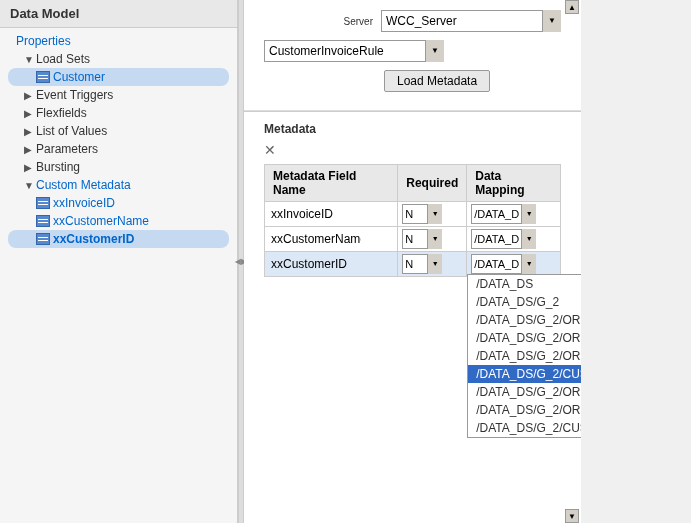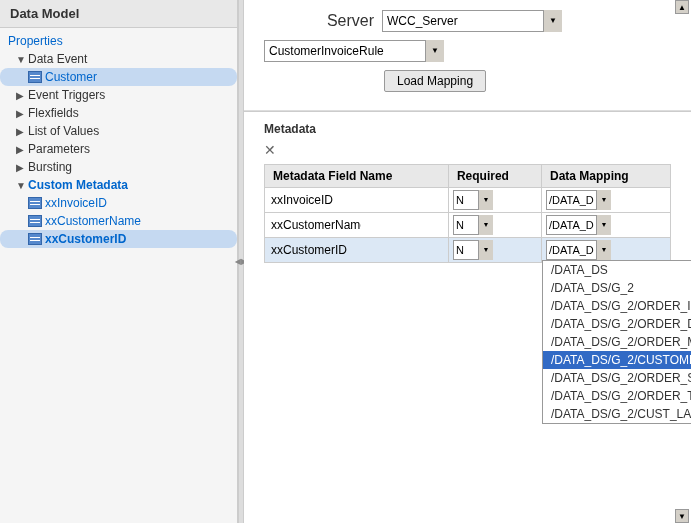--- a/index.html
+++ b/index.html
@@ -1,38 +1,38 @@
 <!DOCTYPE html>
 <html><head>
   <meta charset="utf-8">
   <style>
     * { box-sizing: border-box; margin: 0; padding: 0; }
     body { font-family: Arial, sans-serif; font-size: 12px; background: #f0f0f0; width: 691px; height: 523px; overflow: hidden; }
 
-    .main-container { display: flex; width: 691px; height: 523px; justify-content: space-between; }
+    .main-container { display: flex; width: 581px; height: 523px; justify-content: space-between; }
 
     
     .left-panel {
       width: 238px;
       min-width: 238px;
       background: #f5f5f5;
       border-right: 1px solid #ccc;
       overflow-y: auto;
     }
 
     .left-panel-header {
       background: #e8e8e8;
       border-bottom: 1px solid #ccc;
       padding: 6px 10px;
       font-weight: bold;
       font-size: 13px;
       color: #333;
     }
 
-    .tree-section { padding: 4px 0; }
+    .tree-section { padding: 4px 8px; }
 
     .tree-item {
       display: flex;
       align-items: center;
       padding: 2px 8px;
       cursor: pointer;
       color: #333;
     }
 
     .tree-item.selected { background: #c5d9f1; }
@@ -66,21 +66,21 @@
     .form-row {
       display: flex;
       align-items: center;
       margin-bottom: 8px;
     }
 
     .form-label {
       text-align: right;
       width: 110px;
       margin-right: 8px;
-      font-size: 16px;
+      font-size: 10px;
       color: #333;
     }
 
     .form-select {
       width: 180px;
       height: 22px;
       border: 1px solid #999;
       background: #fff;
       font-size: 12px;
       padding: 1px 4px;
@@ -314,21 +314,21 @@
   <div class="left-panel">
     <div class="left-panel-header">Data Model</div>
 
     <div class="tree-section">
       <div class="tree-item">
         <span class="label link">Properties</span>
       </div>
 
       <div class="tree-item tree-indent-1">
         <span class="arrow">▼</span>
-        <span class="label">Data Event</span>
+        <span class="label">Load Sets</span>
       </div>
 
       <div class="tree-item tree-indent-2 selected">
         <span class="tbl-icon"></span>
         <span class="label link">Customer</span>
       </div>
 
       <div class="tree-item tree-indent-1">
         <span class="arrow">▶</span>
         <span class="label">Event Triggers</span>
@@ -349,21 +349,21 @@
         <span class="label">Parameters</span>
       </div>
 
       <div class="tree-item tree-indent-1">
         <span class="arrow">▶</span>
         <span class="label">Bursting</span>
       </div>
 
       <div class="tree-item tree-indent-1">
         <span class="arrow">▼</span>
-        <span class="label link" style="color:#0066cc; font-weight:bold;">Custom Metadata</span>
+        <span class="label link" style="color:#0066cc; font-weight:normal;">Custom Metadata</span>
       </div>
 
       <div class="tree-item tree-indent-2">
         <span class="tbl-icon"></span>
         <span class="label link">xxInvoiceID</span>
       </div>
 
       <div class="tree-item tree-indent-2">
         <span class="tbl-icon"></span>
         <span class="label link">xxCustomerName</span>
@@ -400,21 +400,21 @@
 
       <div class="form-row">
         <div class="select-wrapper">
           <select class="form-select">
             <option value="CustomerInvoiceRule">CustomerInvoiceRule</option>
           </select>
         </div>
       </div>
 
       <div class="form-row">
-        <button class="load-btn">Load Mapping</button>
+        <button class="load-btn">Load Metadata</button>
       </div>
     </div>
 
     <div style="height:1px; background:#ccc;"></div>
 
     <div class="metadata-section">
       <div class="metadata-title">Metadata</div>
       <div class="close-x">✕</div>
 
       <div style="position:relative;">

